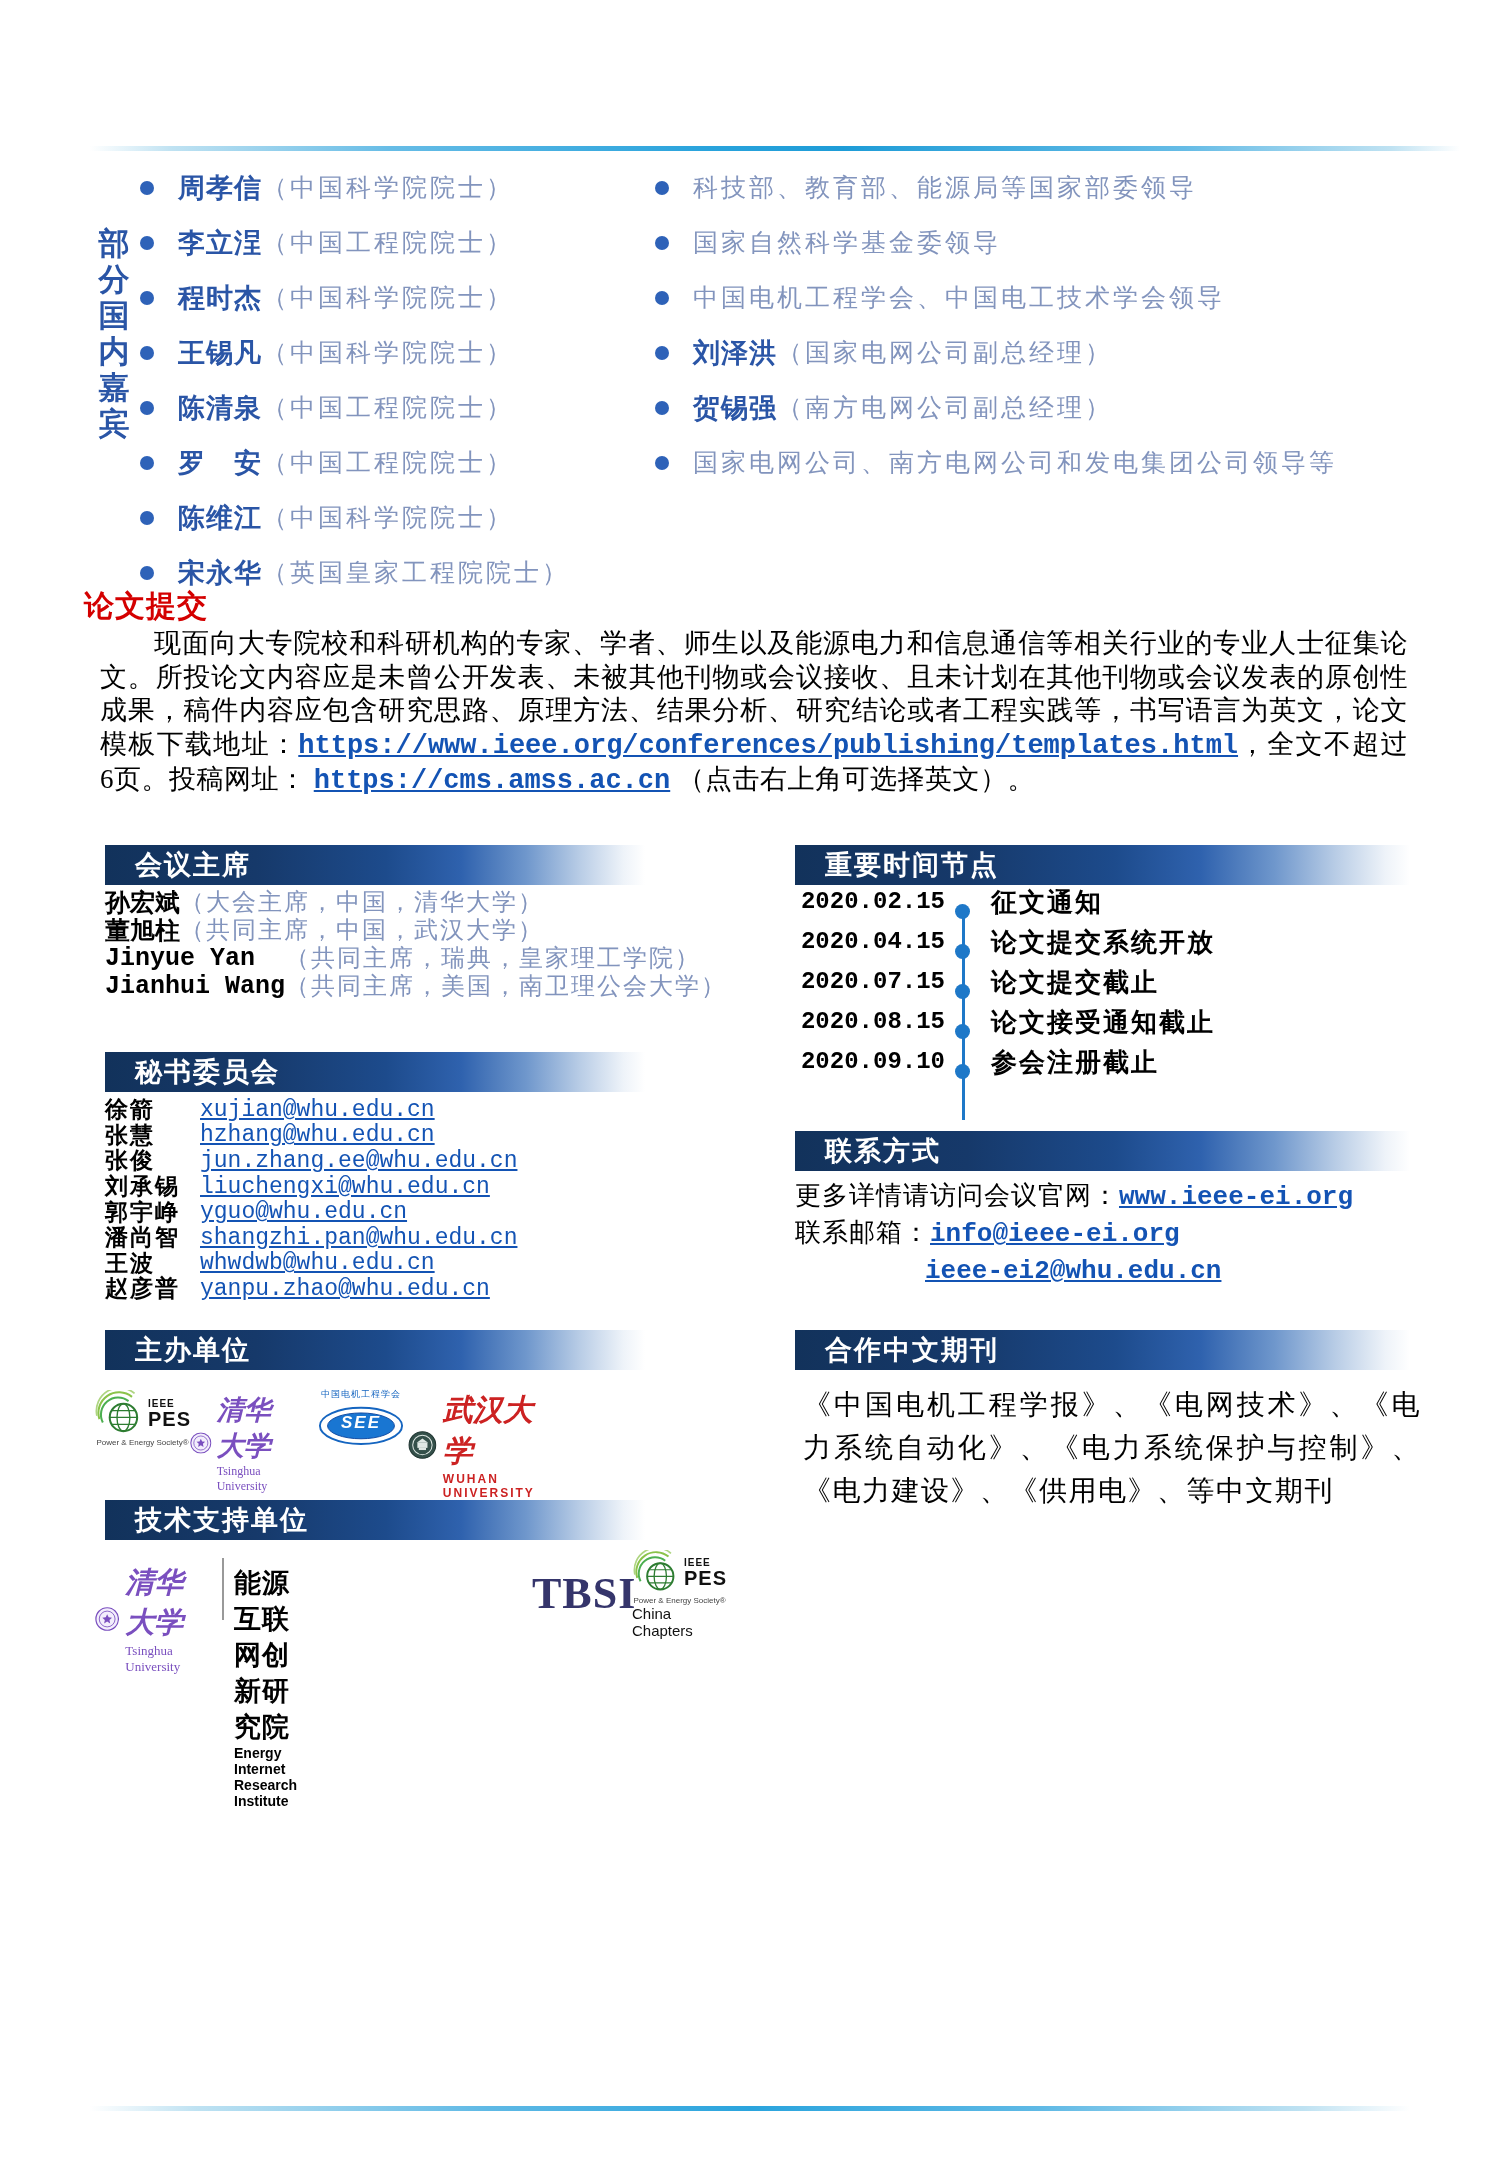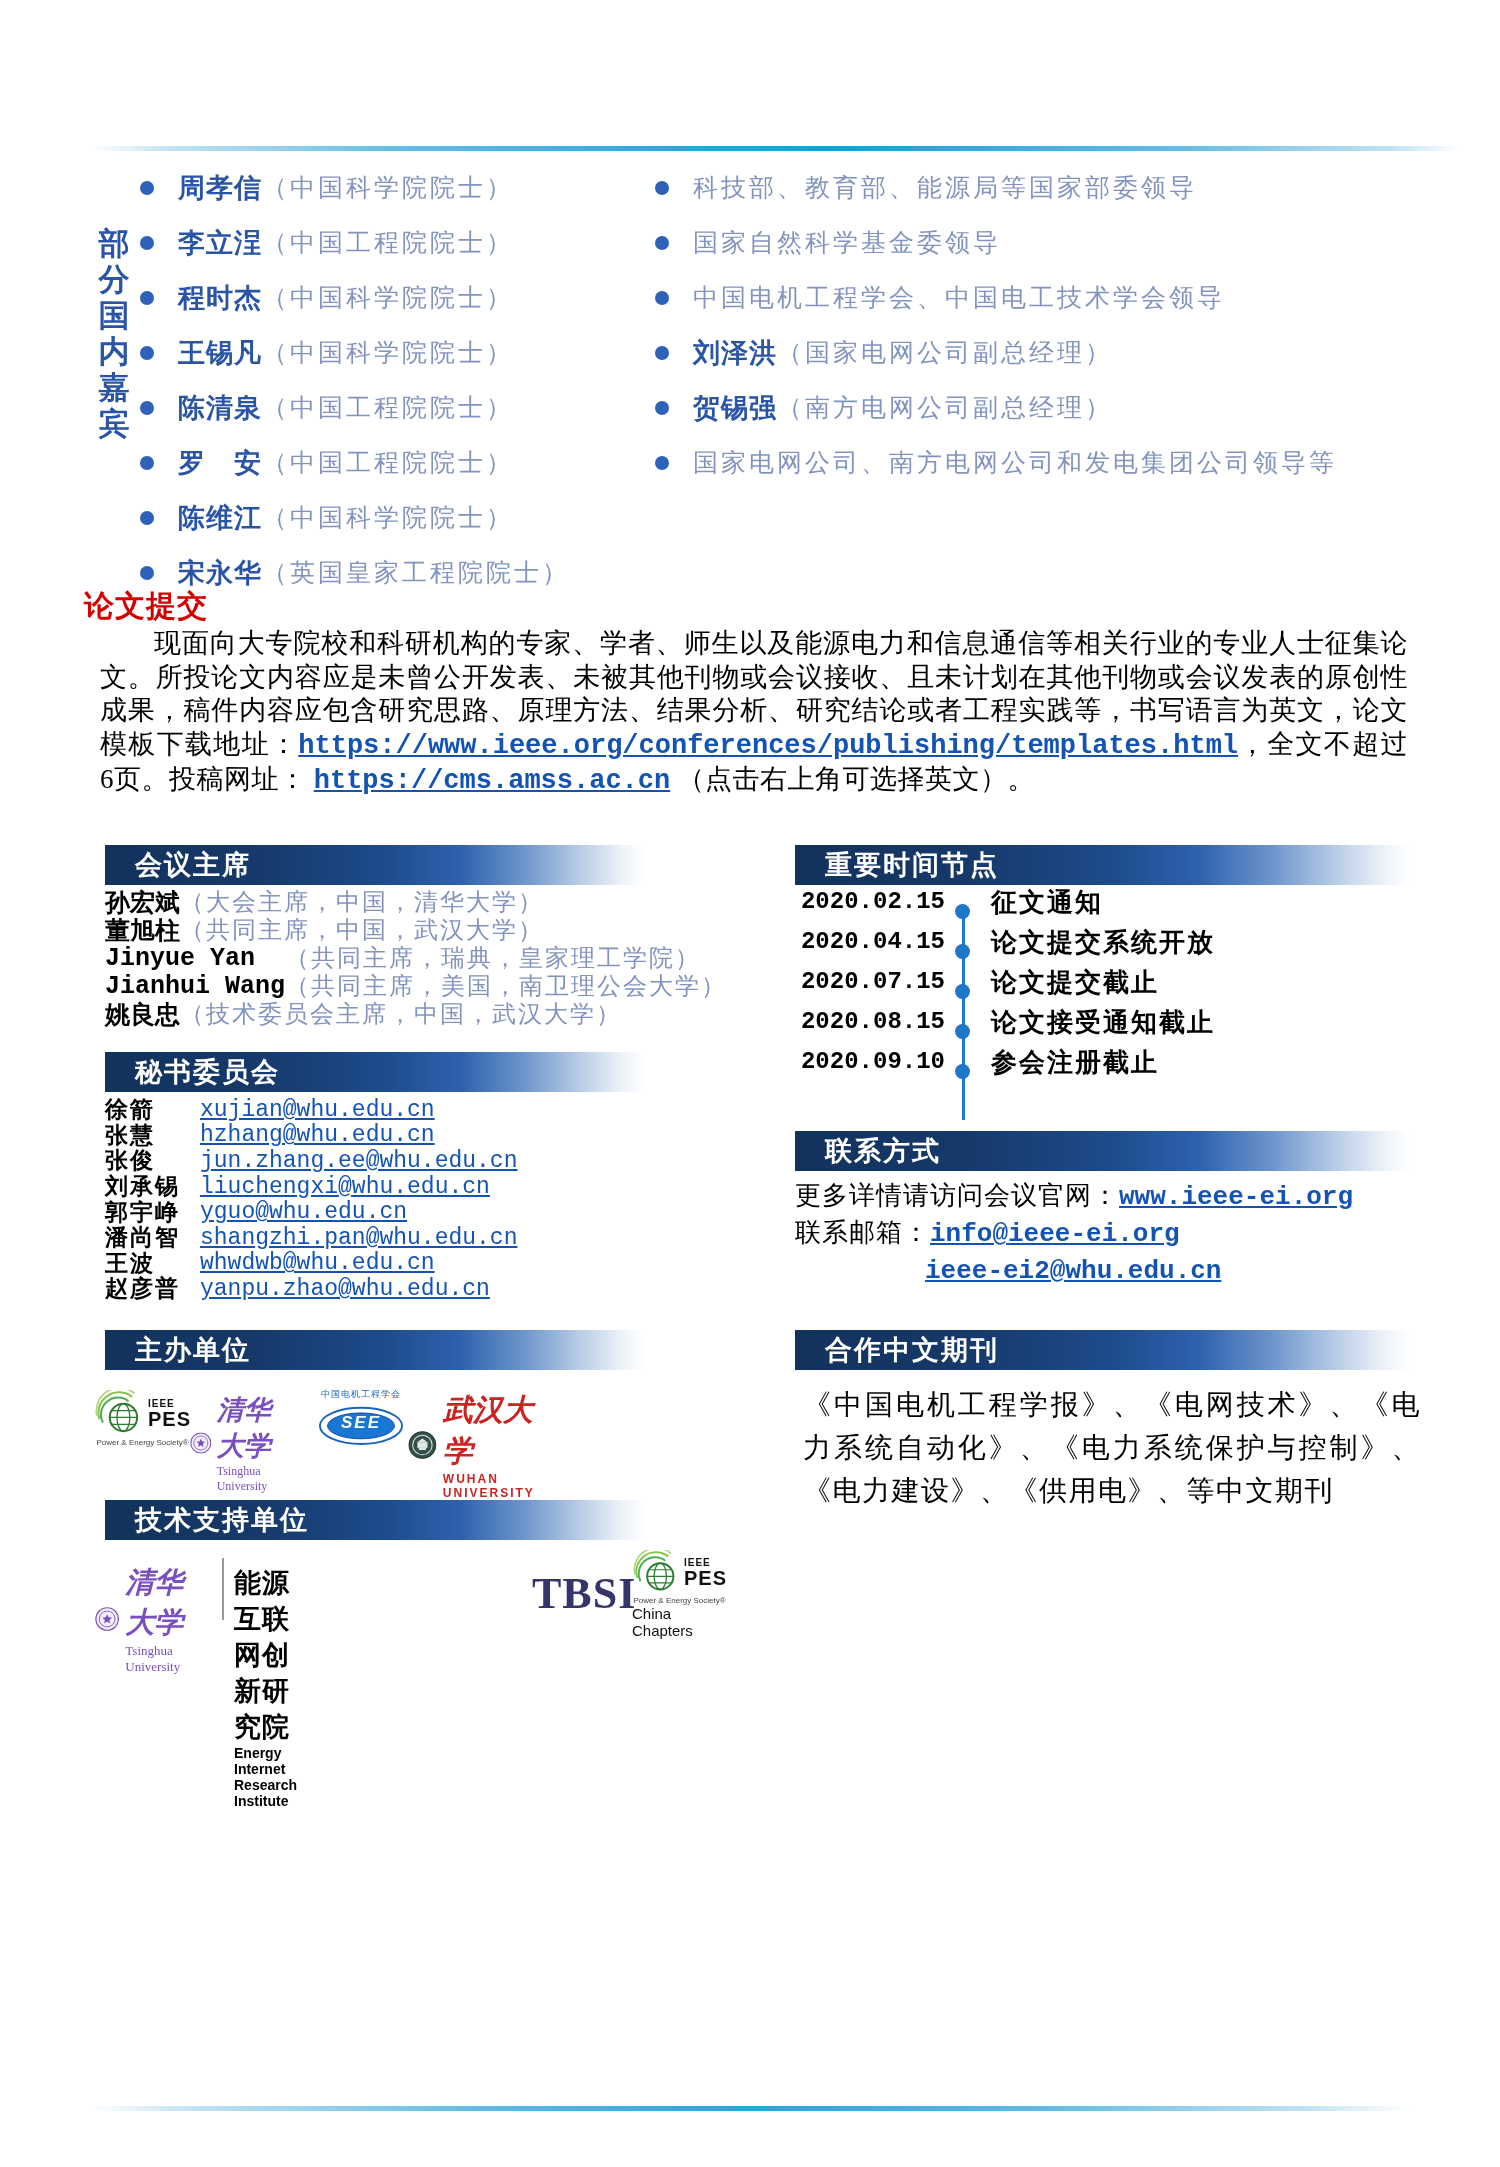--- a/index.html
+++ b/index.html
@@ -220,24 +220,20 @@
         <span class="chair-role">（共同主席，中国，武汉大学）</span>
       </div>
     <div class="chair-row">
         <span class="chair-name">Jinyue Yan  </span>
         <span class="chair-role">（共同主席，瑞典，皇家理工学院）</span>
       </div>
     <div class="chair-row">
         <span class="chair-name">Jianhui Wang</span>
         <span class="chair-role">（共同主席，美国，南卫理公会大学）</span>
       </div>
-    <div class="chair-row">
-        <span class="chair-name">姚良忠</span>
-        <span class="chair-role">（技术委员会主席，中国，武汉大学）</span>
-      </div>
   </div>
 
   <div class="bar w-left" style="top:1052px">秘书委员会</div>
   <div class="secretariat">
     <div class="sec-row">
         <span class="sec-name">徐箭</span>
         <a class="sec-email" href="#">xujian@whu.edu.cn</a>
       </div>
     <div class="sec-row">
         <span class="sec-name">张慧</span>

